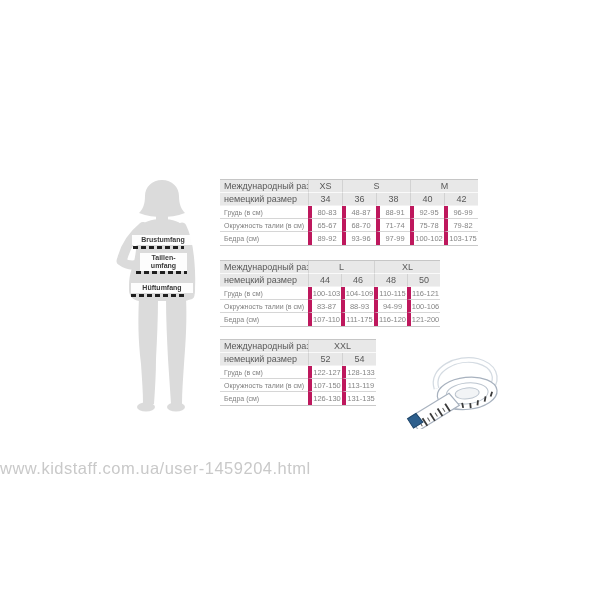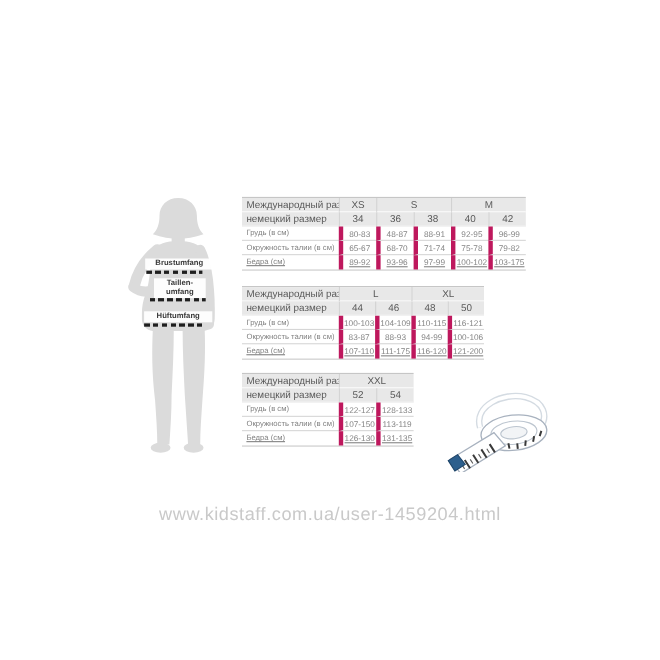--- a/index.html
+++ b/index.html
@@ -36,30 +36,30 @@
     border-left:1px solid #d2d2d2;
   }
   tr.hdr td:first-child { border-left:none; }
   tr.intl td { border-bottom:1px solid #fafafa;text-align:center; }
   tr.de td { border-bottom:1px solid #f2f2f2; }
   tr.vals td {
     color:#858585; font-size:7.5px;
     border-left:4px solid #be185d; border-bottom:1px solid #d6d6d6;
   }
   tr.vals td:first-child { border-left:none; }
-  tr.vals:last-child td { border-bottom:none;text-decoration:underline; }
+  tr.vals:last-child td { border-bottom:none; }
   td.lbl { text-align:left !important; padding-left:4px !important; }
   tr.vals td.lbl { font-size:7px; color:#828282; }
 
   
   #tape-svg { position:absolute; left:401px; top:354px; }
 
   
   #watermark {
-    position:absolute; left:0; top:459px; width:600px; text-align:center;
+    position:absolute; left:0; top:459px; width:600px; 
     color:#c9c9c9; font-size:16.5px; letter-spacing:0.5px;
   }
 </style>
 </head>
 <body>
 
 <div id="canvas">
 
   <svg id="figure-svg" width="110" height="245" viewBox="0 0 110 245">
     <g fill="#dbdbdb" stroke="none">

